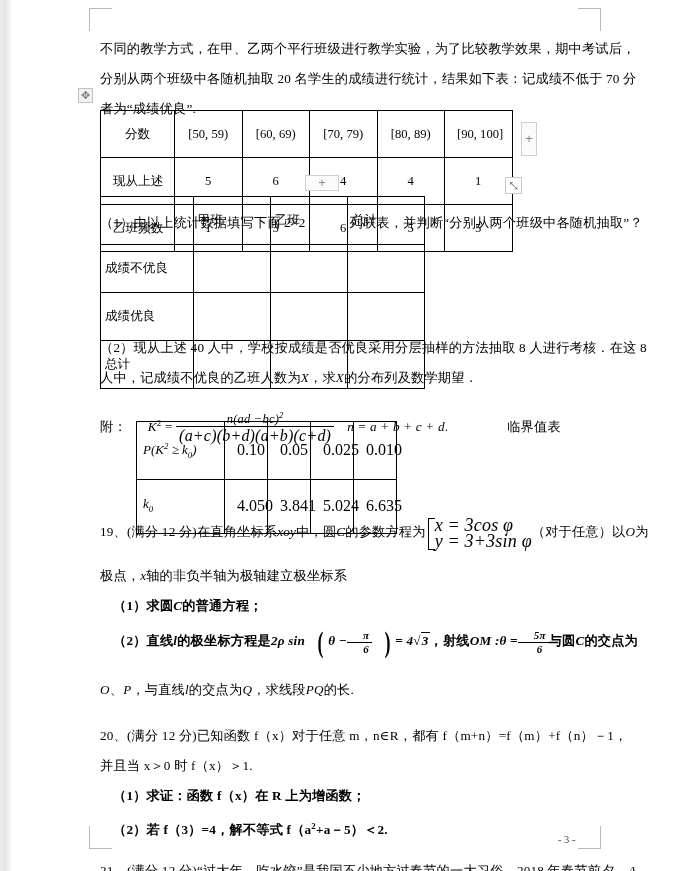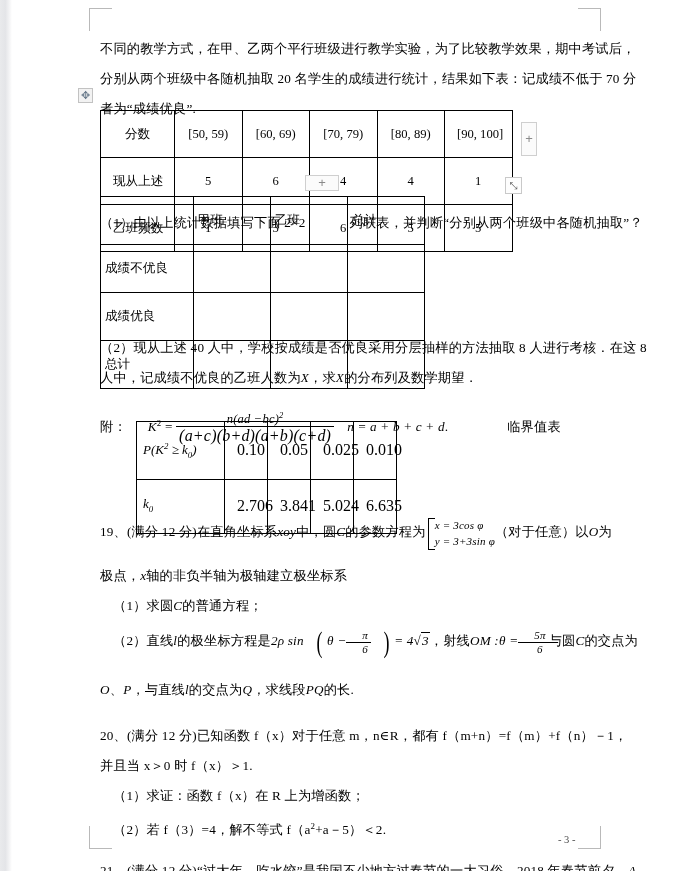--- a/index.html
+++ b/index.html
@@ -56,21 +56,21 @@
     top: 34px;
     width: 496px;
   }
   p.line {
     margin: 0 0 0 0;
     font-size: 13.2px;
     line-height: 30px;
     white-space: nowrap;
     letter-spacing: 0.2px;
   }
-  p.indent { text-indent: 13px; }
+  p.indent { text-indent: 13px; font-weight: bold; }
   .math { font-family: "Liberation Serif", "DejaVu Serif", serif; font-style: italic; }
 
   
   table.doctable {
     border-collapse: collapse;
     table-layout: fixed;
     font-size: 12.6px;
   }
   table.doctable td, table.doctable th {
     border: 1px solid #000;
@@ -111,21 +111,21 @@
   .frac .top { display: block; padding: 0 3px; font-size: 12.5px; }
   .frac .bot { display: block; padding: 0 3px; border-top: 1px solid #000; font-size: 16px; }
   .frac.small .top, .frac.small .bot { font-size: 11px; }
 
   .brace-sys {
     display: inline-block;
     vertical-align: middle;
     position: relative;
     padding-left: 9px;
     font-style: italic;
-    font-size: 11px;
+    font-size: 18px;
     line-height: 16px;
   }
   .brace-sys:before {
     content: "";
     position: absolute;
     left: 2px; top: 1px;
     width: 6px; height: 30px;
     border-left: 1px solid #000;
     border-top: 1px solid #000;
     border-bottom: 1px solid #000;
@@ -369,21 +369,21 @@
     <tbody>
       <tr>
         <td class="lbl"><span>P(K</span><sup class="ex">2</sup><span> ≥ k</span><sub class="sb">0</sub><span>)</span></td>
         <td>0.10</td>
         <td>0.05</td>
         <td>0.025</td>
         <td>0.010</td>
       </tr>
       <tr>
         <td class="lbl"><span>k</span><sub class="sb">0</sub></td>
-        <td>2.706</td>
+        <td>4.050</td>
         <td>3.841</td>
         <td>5.024</td>
         <td>6.635</td>
       </tr>
     </tbody>
   </table>
 
   <div class="ui-widget" id="table-move-handle">✥</div>
   <div class="ui-widget" id="table-add-row-button">+</div>
   <div class="ui-widget" id="table-add-col-button">+</div>

